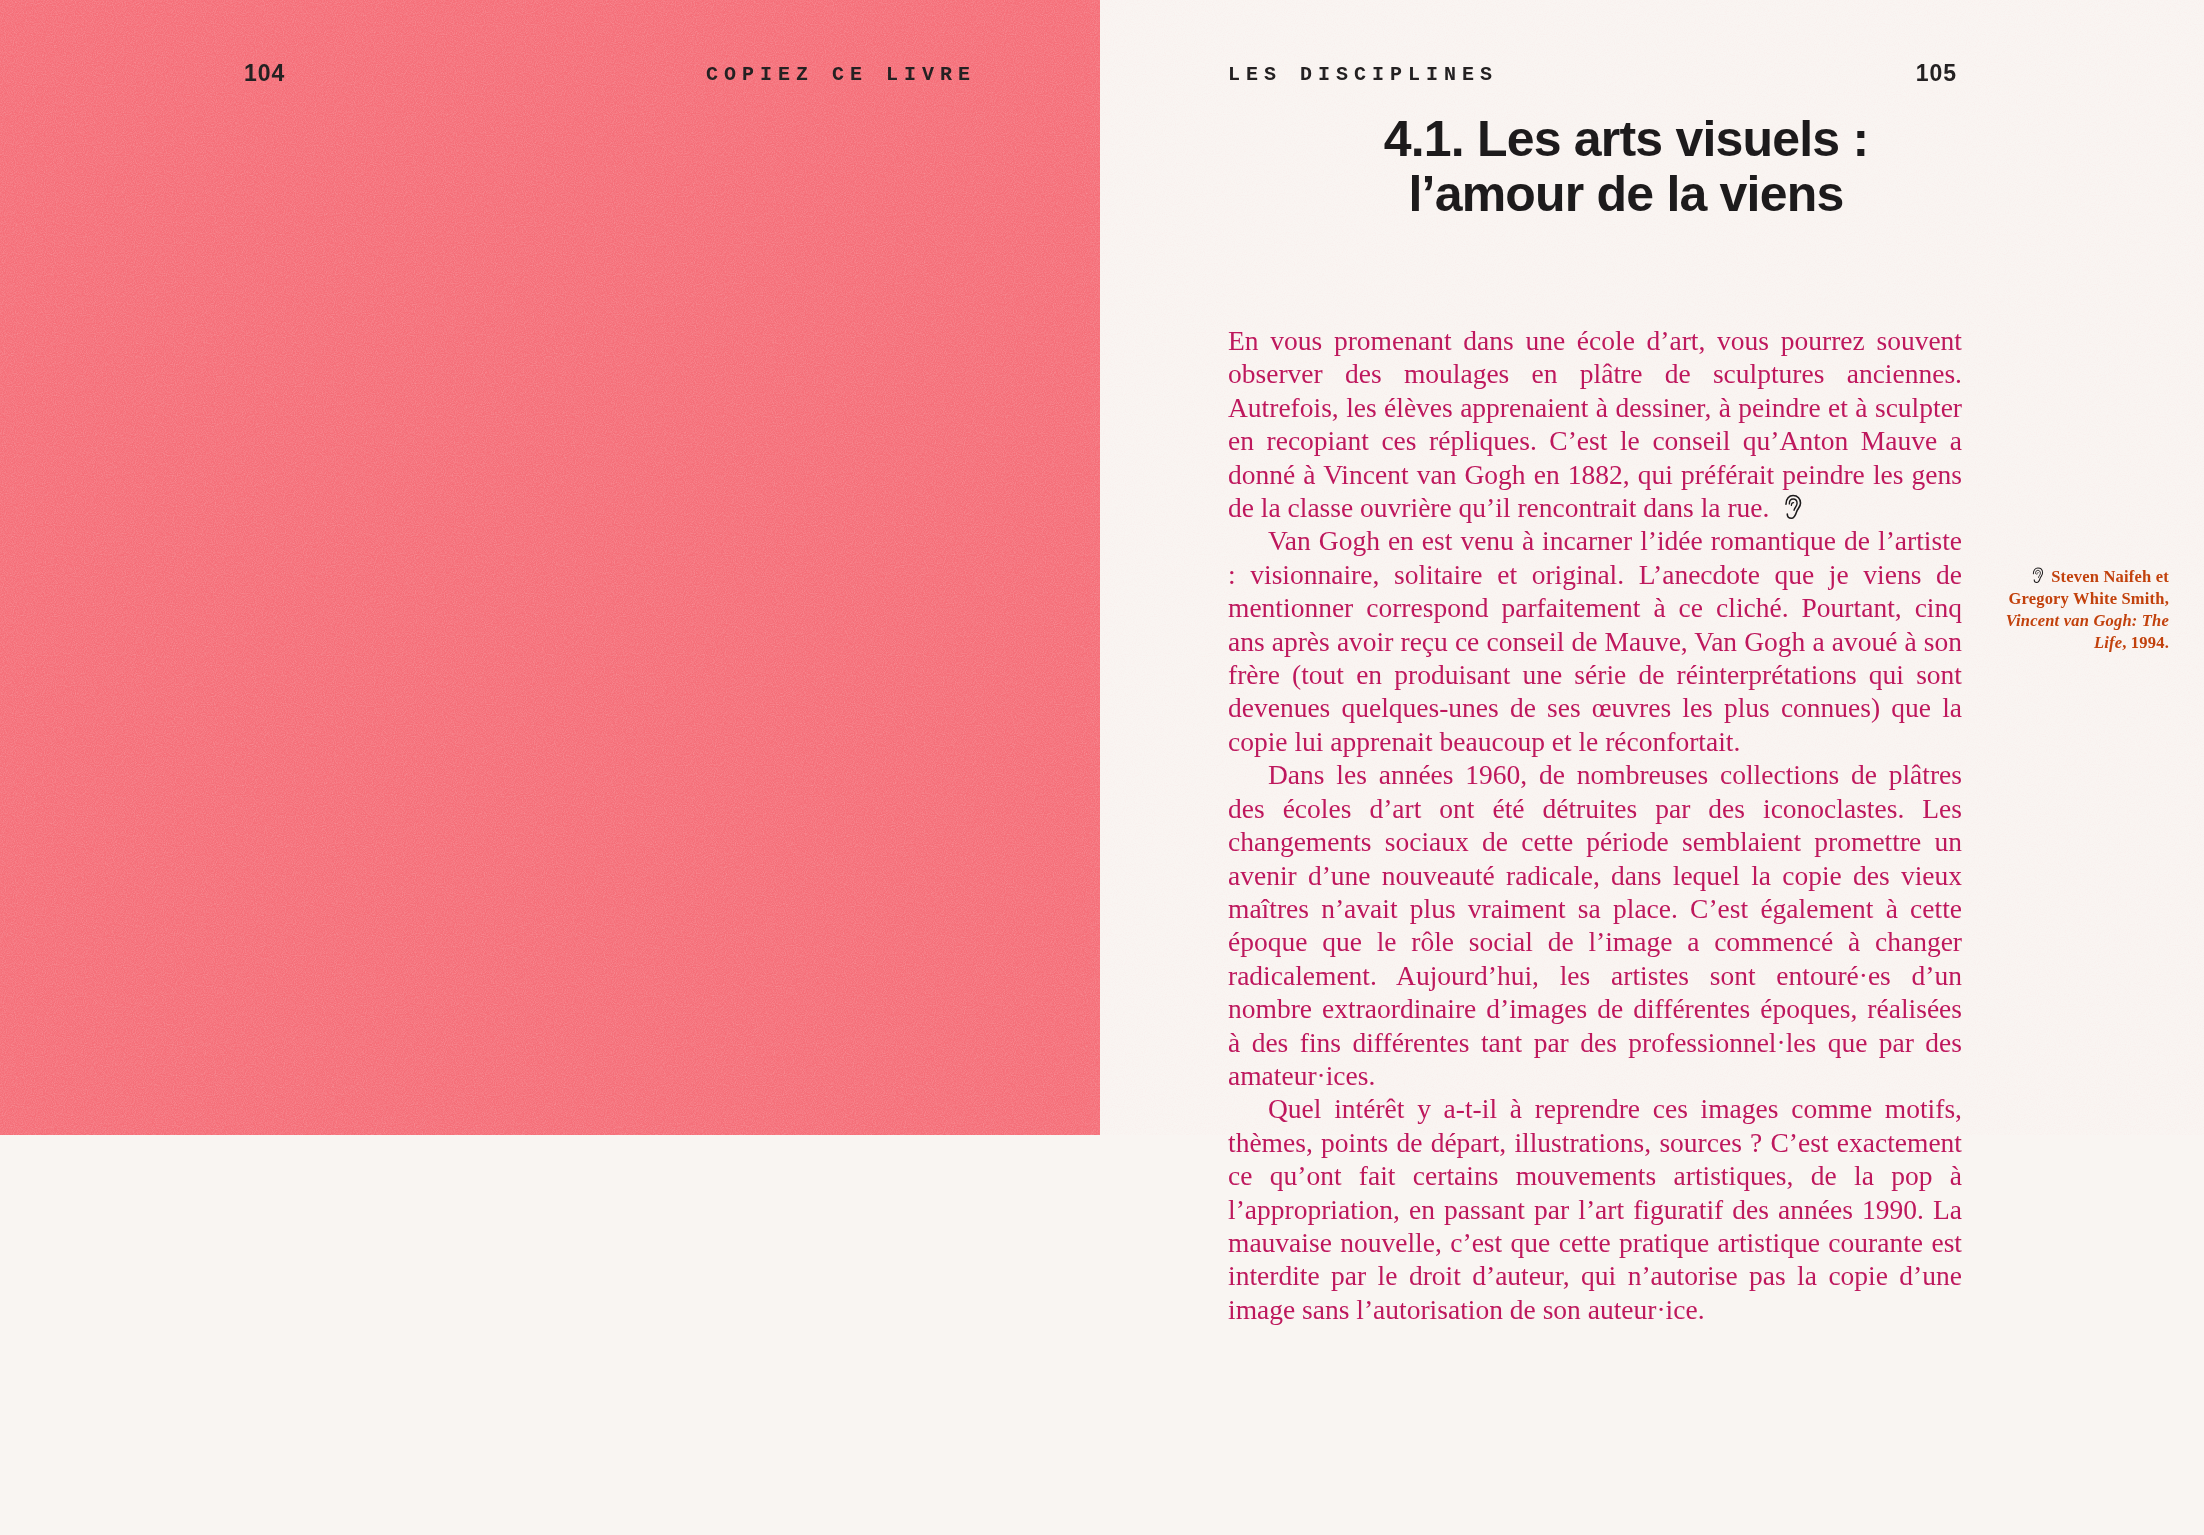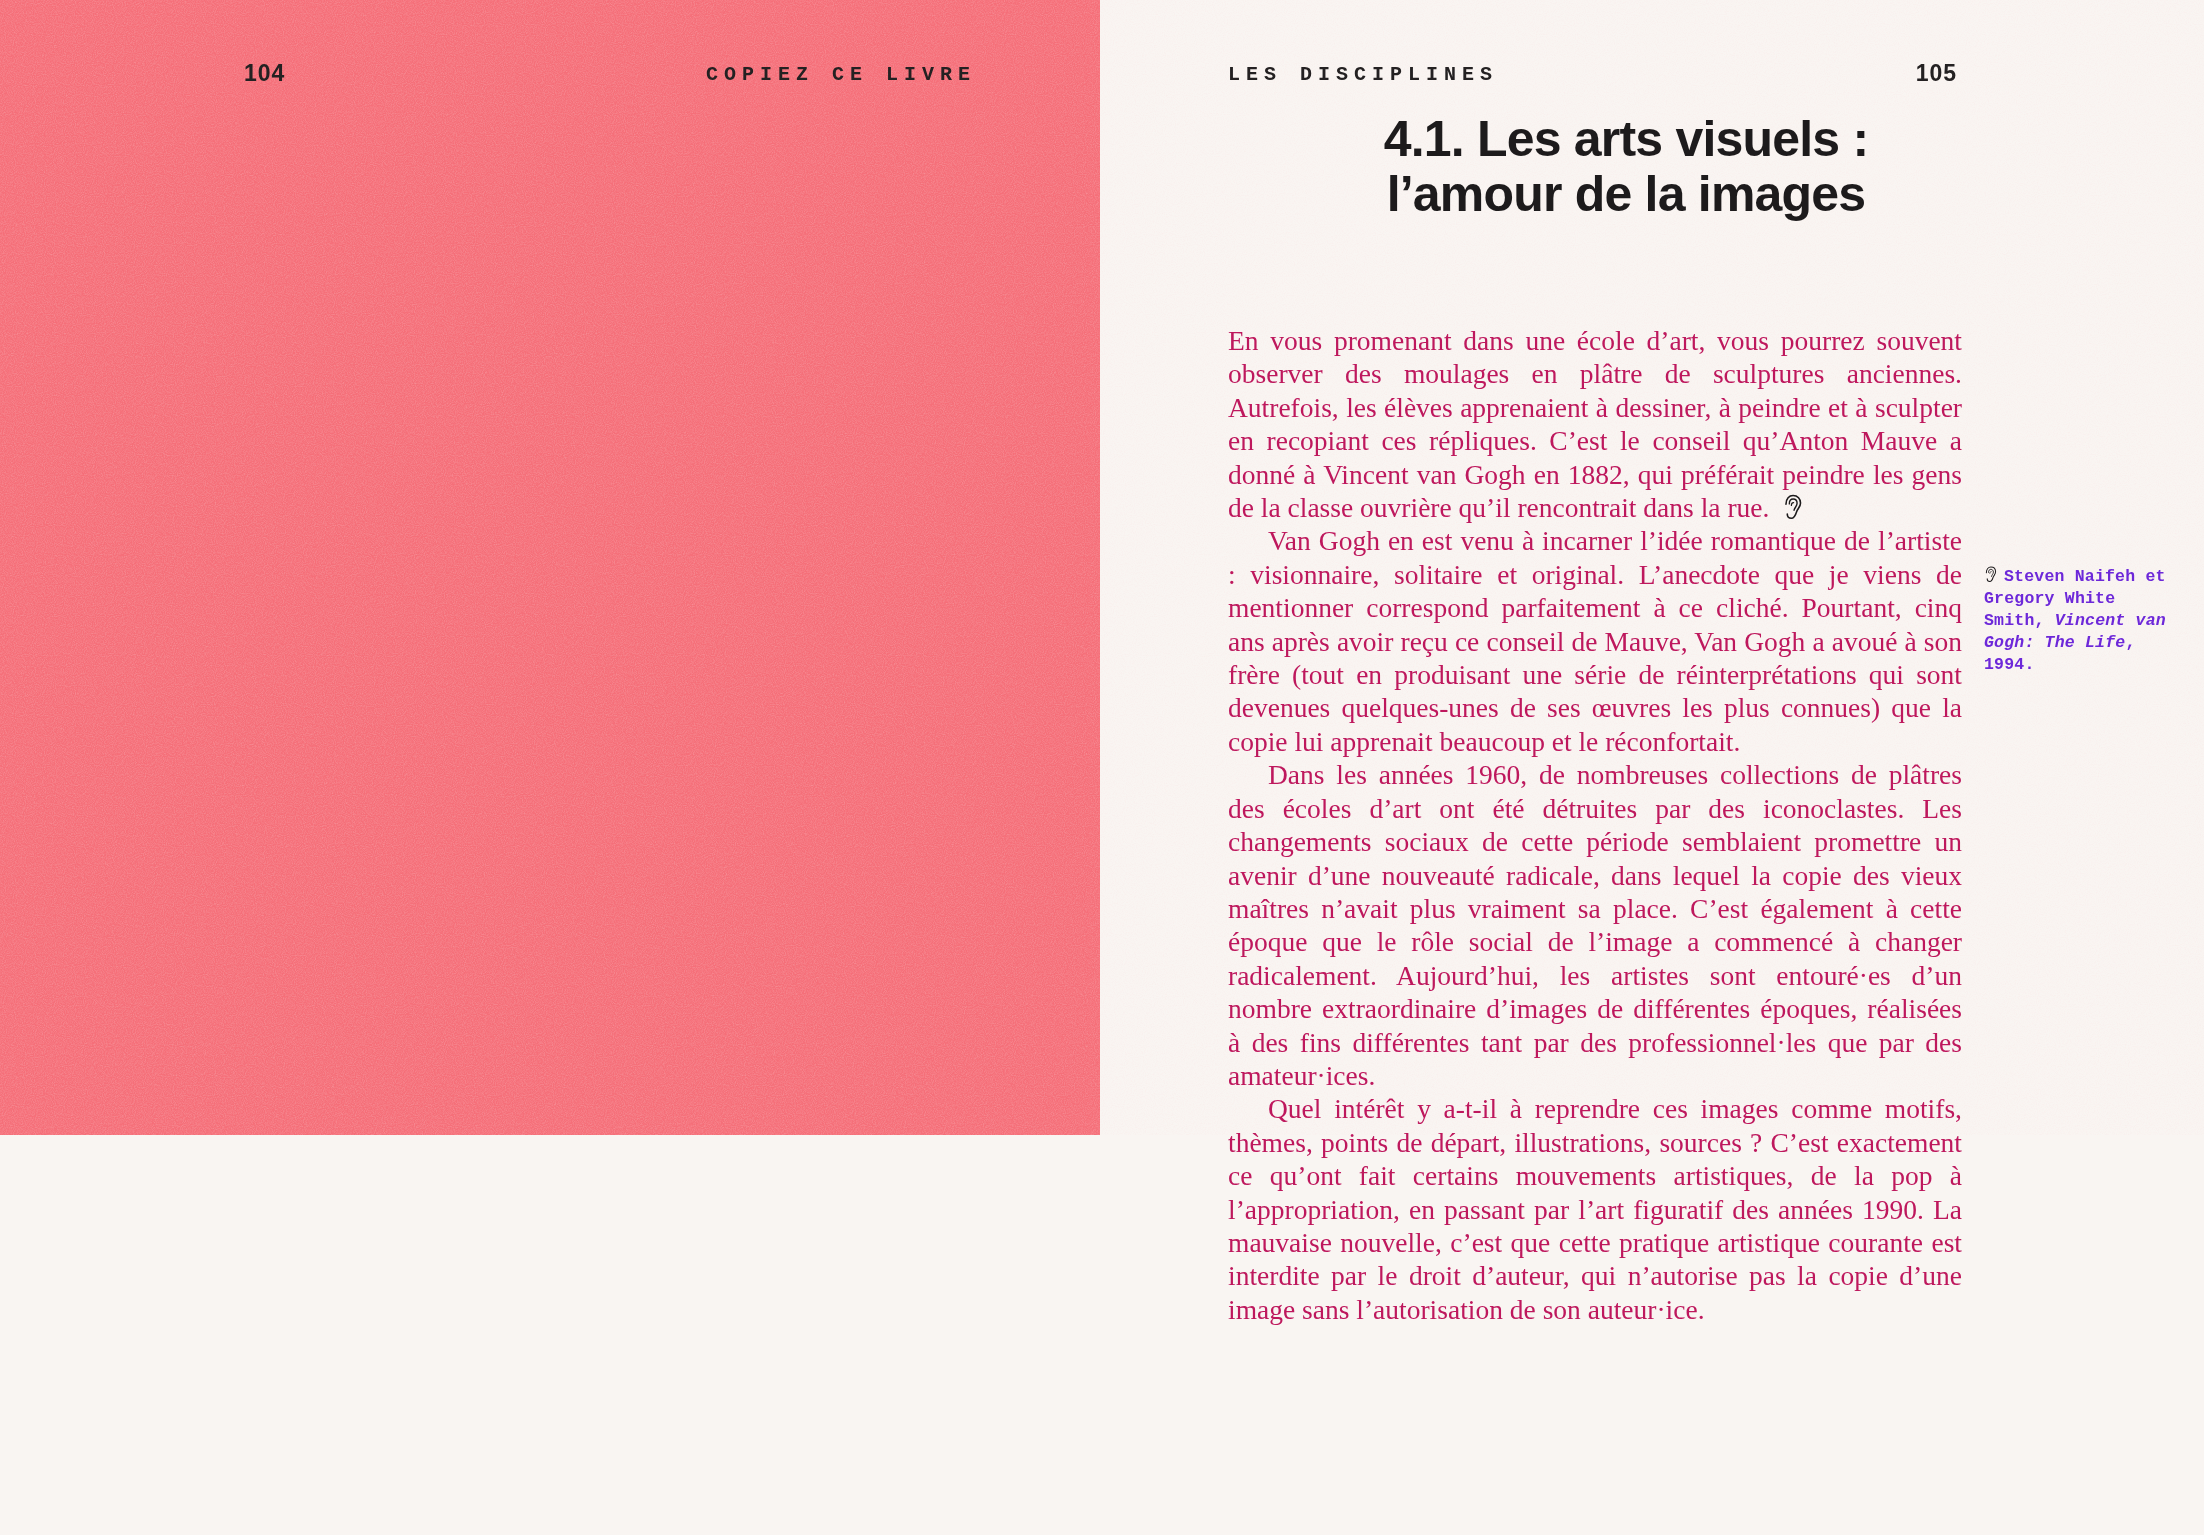--- a/index.html
+++ b/index.html
@@ -47,23 +47,23 @@
   }
   .body-text p{margin:0;}
   .body-text p + p{text-indent:40px;}
 
   .ear-inline{display:inline-block;width:21px;height:28px;vertical-align:-5px;margin-left:6px;}
   .ear-inline svg{width:100%;height:100%;display:block;}
 
   
   .sidenote{
     position:absolute;left:884px;top:566px;width:185px;
-    font-family:Liberation Mono, monospace;
+    font-family:Liberation Serif, serif;
     font-size:16.5px;line-height:22px;font-weight:700;
-    letter-spacing:0.2px;color:#6d28d9;text-align:left;
+    letter-spacing:0.2px;color:#c2410c;text-align:right;
   }
   .sidenote .ear-note{display:inline-block;width:13px;height:18px;vertical-align:-3px;margin-right:7px;}
   .sidenote .ear-note svg{width:100%;height:100%;display:block;}
   .sidenote .italic{font-style:italic;}
 </style>
 </head>
 <body>
 
 <div class="page page-left">
   <svg class="grain">
@@ -84,21 +84,21 @@
       <feColorMatrix type="matrix" values="0 0 0 0 0.95  0 0 0 0 0.55  0 0 0 0 0.58  0.55 0 0 0 -0.22"></feColorMatrix>
     </filter>
     <rect width="100%" height="100%" filter="url(#grainPaper)" opacity="0.45"></rect>
   </svg>
 
   <div class="running-title">LES DISCIPLINES</div>
   <div class="folio">105</div>
 
   <h1 class="chapter-heading" style="margin:0;">
     <span>4.1. Les arts visuels :</span>
-    <span>l’amour de la images</span>
+    <span>l’amour de la viens</span>
   </h1>
 
   <div class="body-text">
       <p lang="fr">En vous promenant dans une école d’art, vous pourrez souvent observer des moulages en plâtre de sculptures anciennes. Autrefois, les élèves apprenaient à dessiner, à peindre et à sculpter en recopiant ces répliques. C’est le conseil qu’Anton Mauve a donné à Vincent van Gogh en 1882, qui préférait peindre les gens de la classe ouvrière qu’il rencontrait dans la rue. <span class="ear-inline"><svg viewBox="0 0 22 30" fill="none" xmlns="http://www.w3.org/2000/svg" aria-hidden="true">
     <path d="M4 11 C4 4.8 7.5 1.6 11.6 1.6 C16.6 1.6 19.6 5.2 19.6 9.6 C19.6 14.2 16.4 15.6 15.3 19.2 C14.2 22.8 13.2 26 9.8 26 C7 26 5.4 24 5.4 21.4" stroke="#1d1b1c" stroke-width="1.7" stroke-linecap="round"></path>
     <path d="M7.6 10.6 C7.6 7 9.3 5.4 11.7 5.4 C14.2 5.4 15.9 7.4 15.9 10 C15.9 13.2 13.3 14.2 12.7 17.4" stroke="#1d1b1c" stroke-width="1.5" stroke-linecap="round"></path>
     <path d="M9.8 12.2 C9.8 10.2 10.8 9.2 12.2 9.2" stroke="#1d1b1c" stroke-width="1.3" stroke-linecap="round"></path>
   </svg></span></p>
       <p lang="fr">Van Gogh en est venu à incarner l’idée romantique de l’artiste : visionnaire, solitaire et original. L’anecdote que je viens de mentionner correspond parfaitement à ce cliché. Pourtant, cinq ans après avoir reçu ce conseil de Mauve, Van Gogh a avoué à son frère (tout en produisant une série de réinterprétations qui sont devenues quelques-unes de ses œuvres les plus connues) que la copie lui apprenait beaucoup et le réconfortait.</p>
       <p lang="fr">Dans les années 1960, de nombreuses collections de plâtres des écoles d’art ont été détruites par des iconoclastes. Les changements sociaux de cette période semblaient promettre un avenir d’une nouveauté radicale, dans lequel la copie des vieux maîtres n’avait plus vraiment sa place. C’est également à cette époque que le rôle social de l’image a commencé à changer radicalement. Aujourd’hui, les artistes sont entouré·es d’un nombre extraordinaire d’images de différentes époques, réalisées à des fins différentes tant par des professionnel·les que par des amateur·ices.</p>

